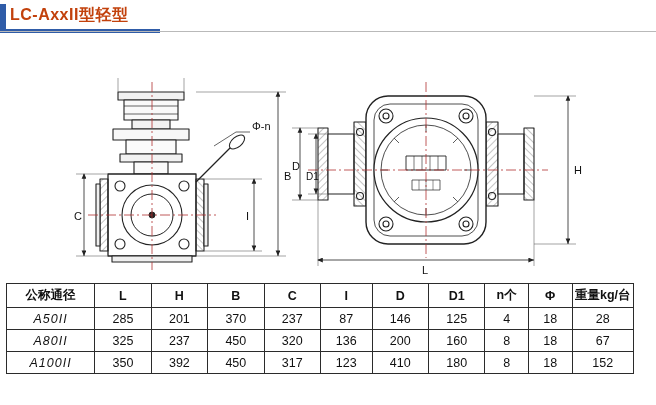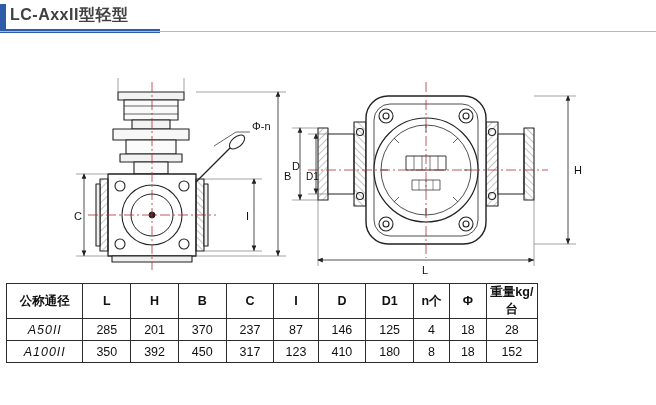--- a/index.html
+++ b/index.html
@@ -15,21 +15,21 @@
 
   
   .title-bar{
     position:absolute;left:0;top:4px;width:656px;height:26px;
   }
   .title-accent{
     position:absolute;left:0;top:0;width:6px;height:26px;background:#2f5ca8;
   }
   .title-text{
     position:absolute;left:10px;top:1px;
-    font-size:16px;font-weight:bold;color:#404040;
+    font-size:16px;font-weight:bold;color:#c2410c;
     letter-spacing:.5px;
     white-space:nowrap;
   }
   .title-underline{
     position:absolute;left:0;top:25px;width:160px;height:4px;background:#2f5ca8;
   }
   .title-rule{
     position:absolute;left:0;top:27px;width:656px;height:1px;background:#b9b9b9;
   }
 
@@ -38,21 +38,21 @@
     position:absolute;left:0;top:34px;width:656px;height:242px;
   }
   .drawing svg{display:block;}
 
   
   .table-wrap{
     position:absolute;left:6px;top:283px;width:644px;
   }
   table.spec{
     border-collapse:collapse;
-    width:532px;
+    width:628px;
     font-size:12.5px;
   }
   table.spec th, table.spec td{
     border:1px solid #2b2b2b;
     text-align:center;
     height:21px;
     padding:0 2px;
     font-weight:normal;
     color:#111;
     font-family:"Liberation Sans", sans-serif;
@@ -305,20 +305,33 @@
           <td>370</td>
           <td>237</td>
           <td>87</td>
           <td>146</td>
           <td>125</td>
           <td>4</td>
           <td>18</td>
           <td>28</td>
         </tr>
         <tr>
+          <td class="model">A80II</td>
+          <td>325</td>
+          <td>237</td>
+          <td>450</td>
+          <td>320</td>
+          <td>136</td>
+          <td>200</td>
+          <td>160</td>
+          <td>8</td>
+          <td>18</td>
+          <td>67</td>
+        </tr>
+        <tr>
           <td class="model">A100II</td>
           <td>350</td>
           <td>392</td>
           <td>450</td>
           <td>317</td>
           <td>123</td>
           <td>410</td>
           <td>180</td>
           <td>8</td>
           <td>18</td>

